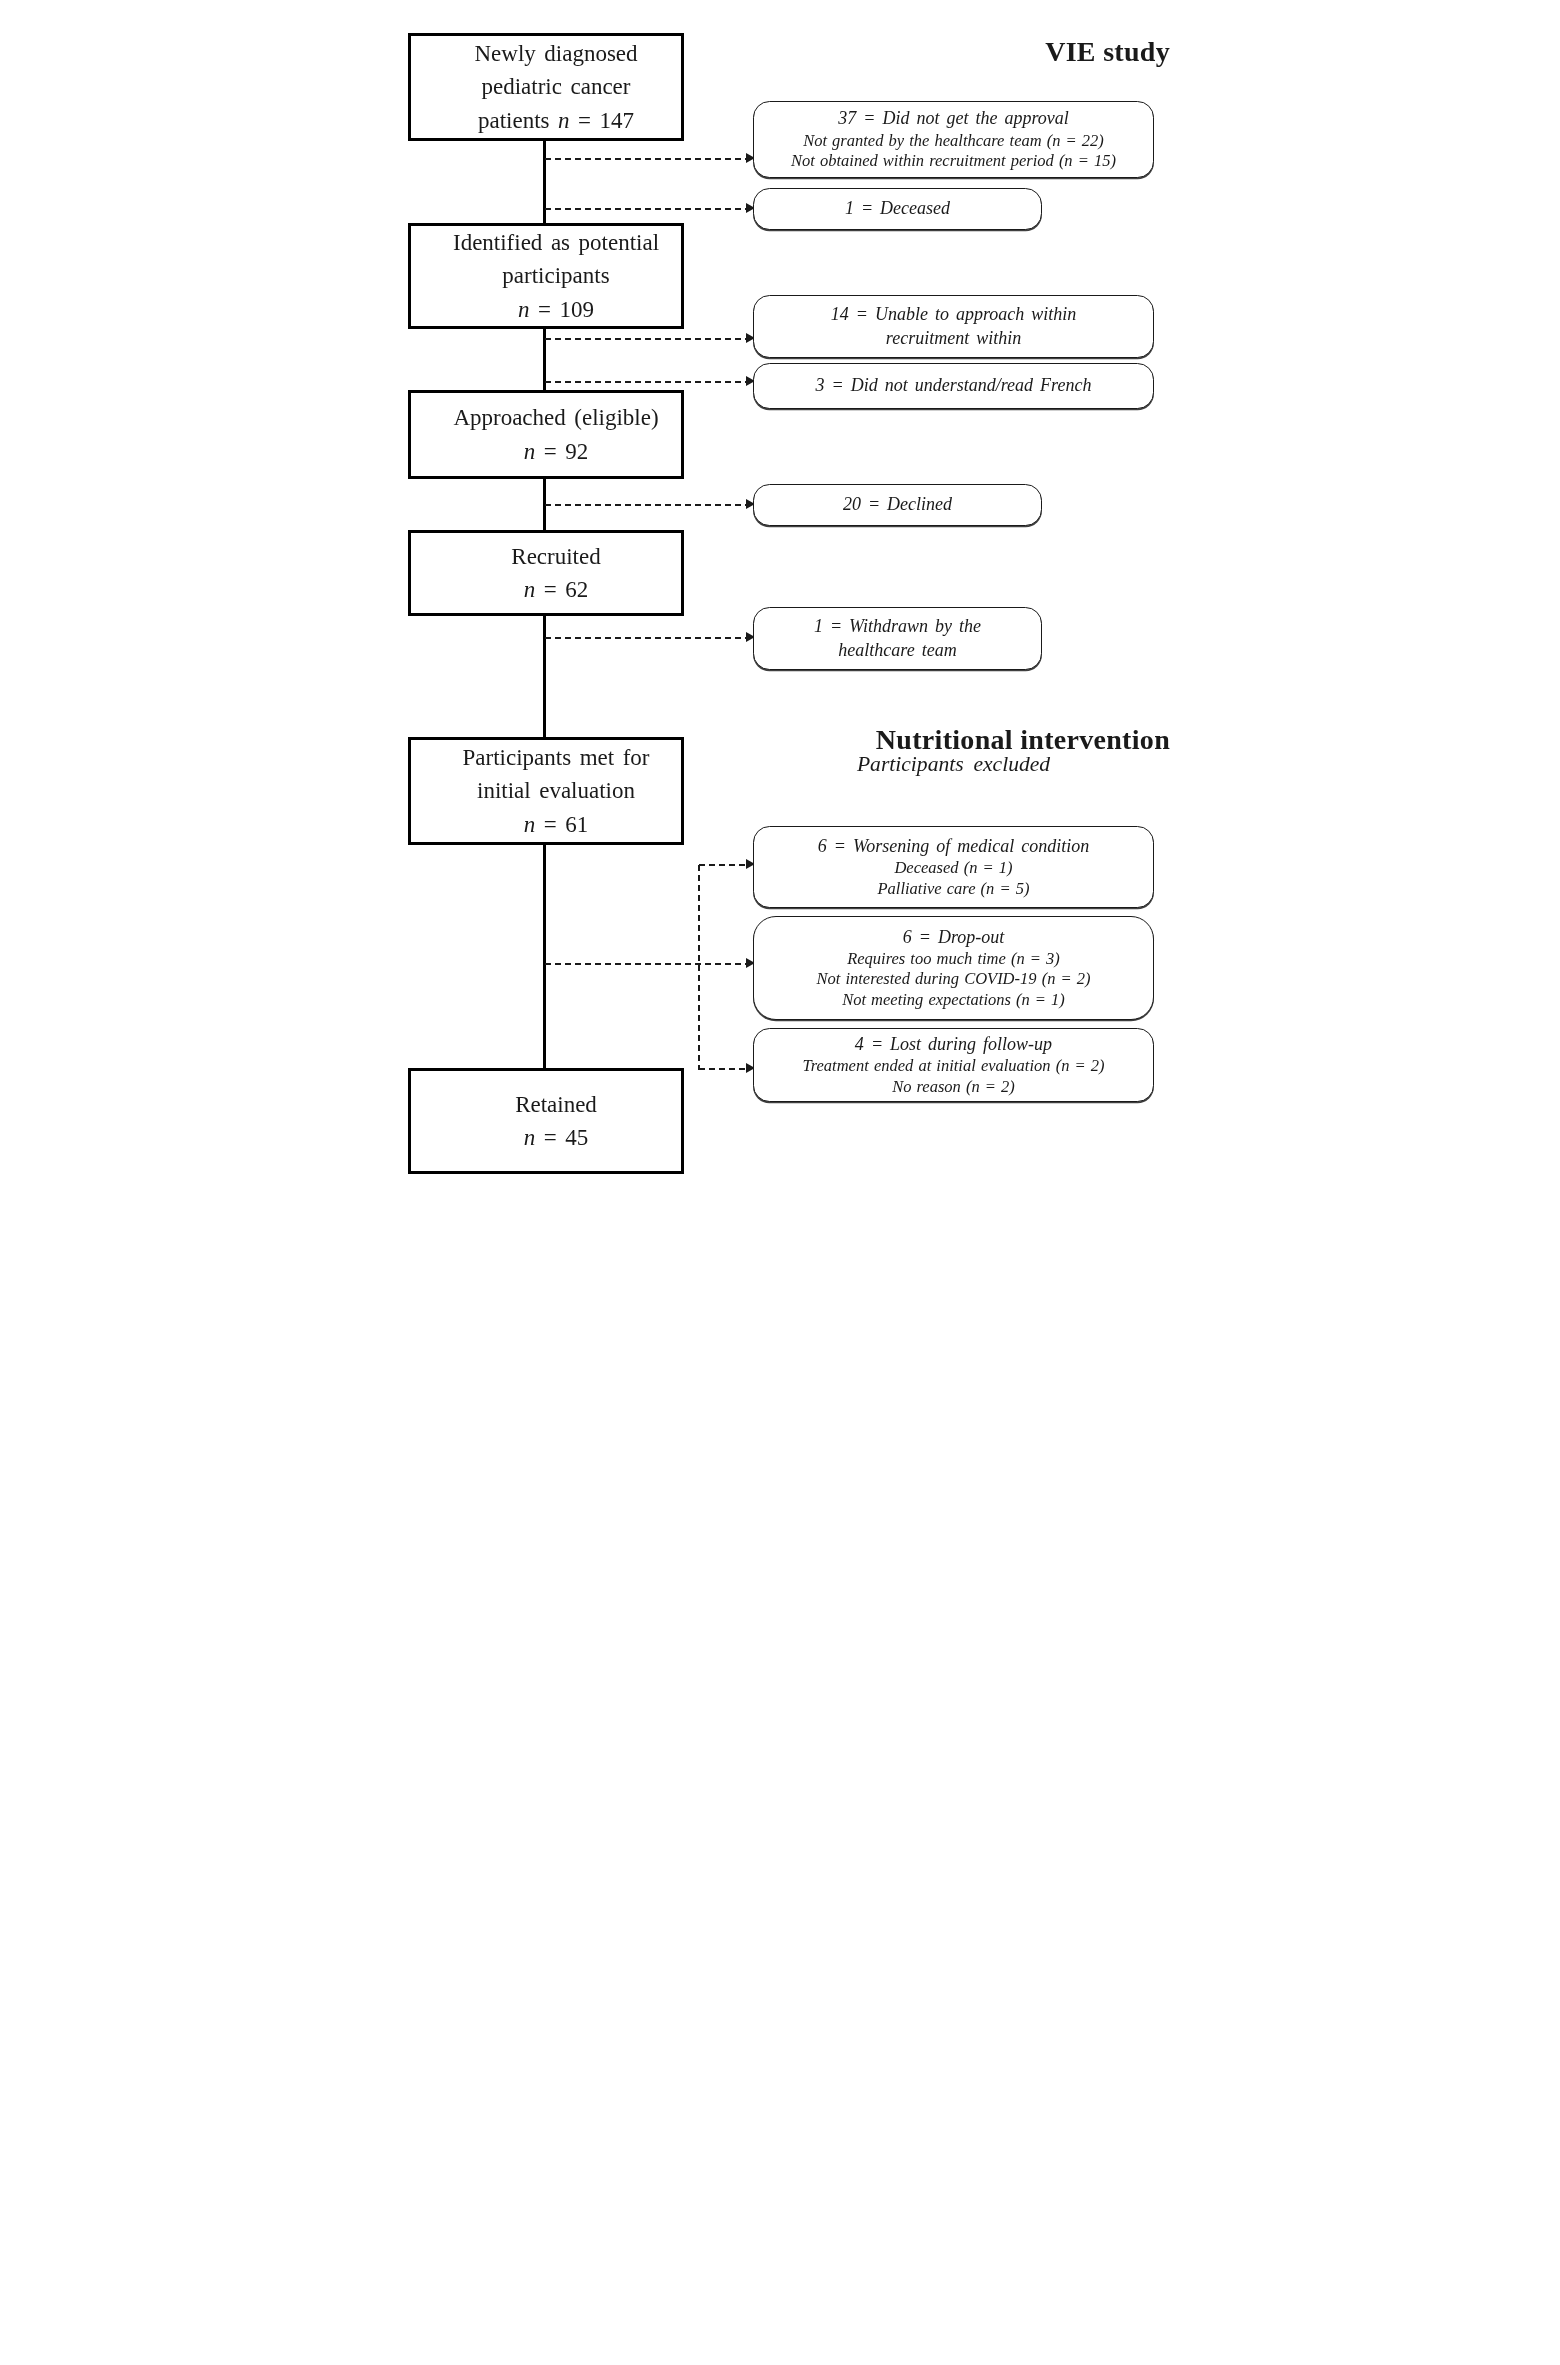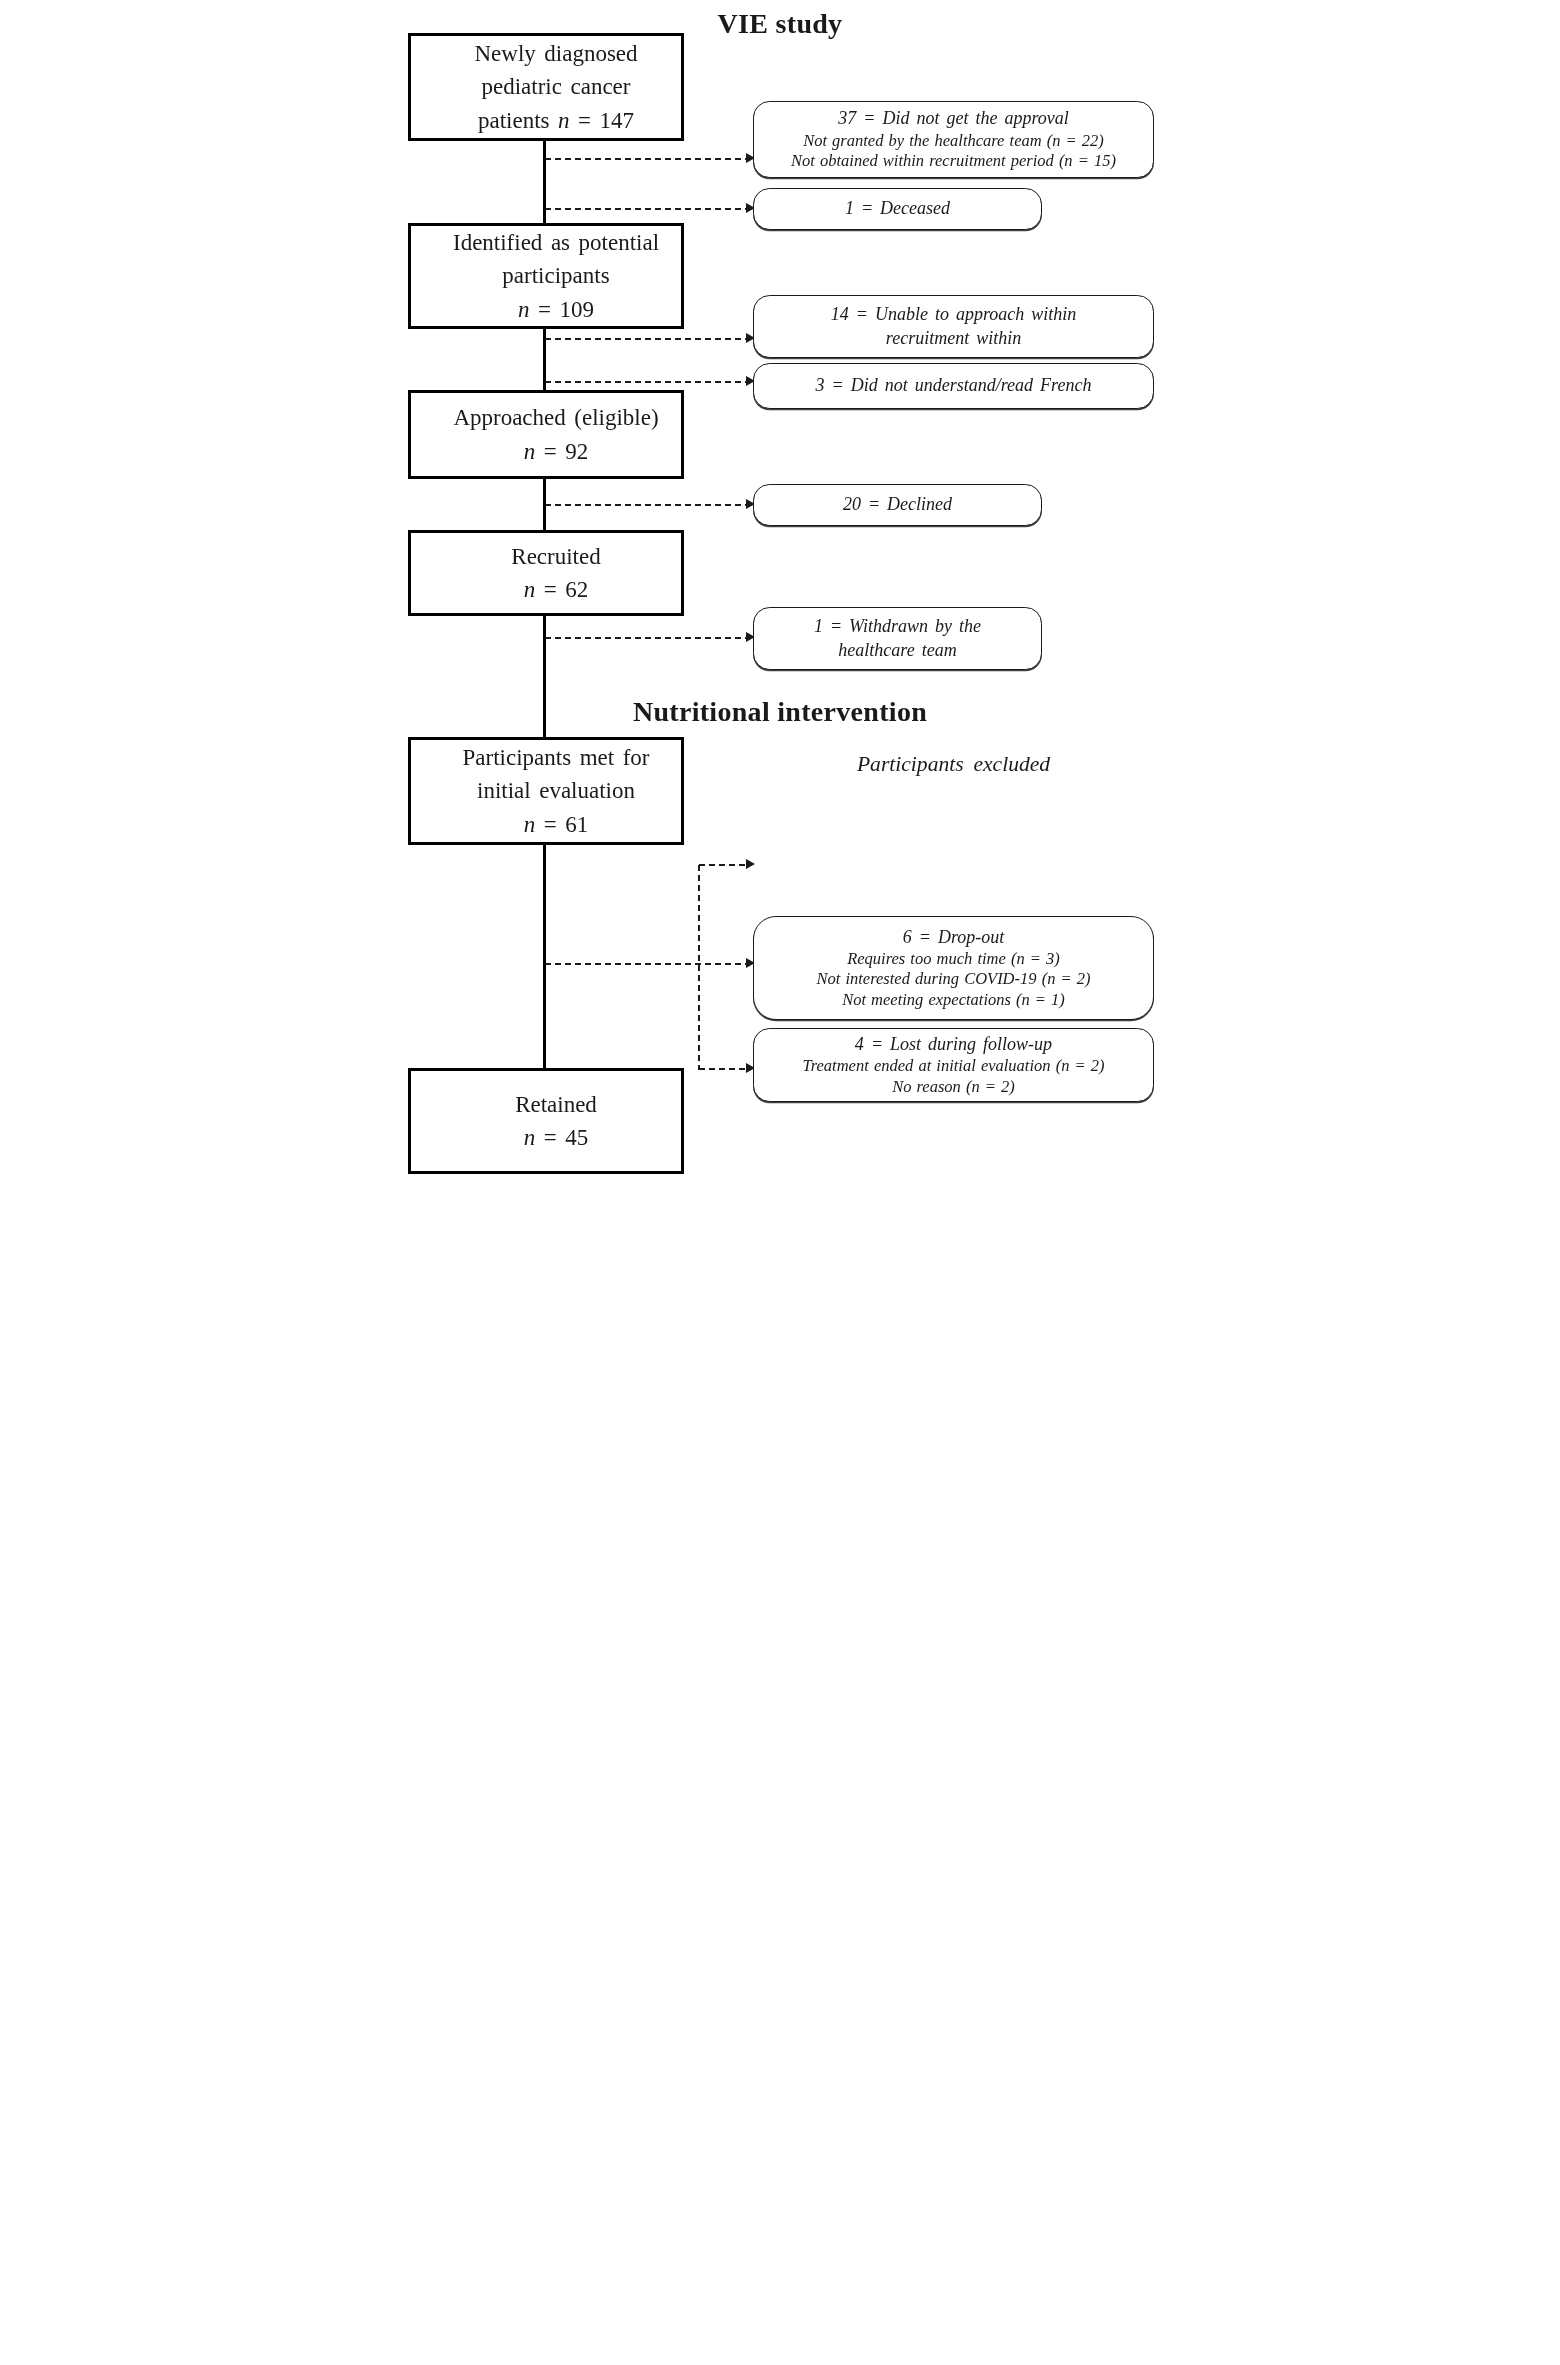--- a/index.html
+++ b/index.html
@@ -3,22 +3,22 @@
 <meta charset="utf-8">
 <style>
   html,body { margin:0; padding:0; background:#ffffff; }
   .page {
     position:relative; width:780px; height:1183px; margin:0 auto;
     background:#ffffff; color:#1a1a1a;
     font-family:"Liberation Serif","DejaVu Serif",serif;
     overflow:hidden;
   }
   .big-title {
-    position:absolute; left:0; width:100%; text-align:center;
-    font-weight:bold; font-size:28px; letter-spacing:0.3px; z-index:3;
+    position:absolute; left:0; width:100%; text-align:right;
+    font-weight:bold; font-size:28px; letter-spacing:0.3px; z-index:3;margin-top:28px;
   }
   
   .trunk { position:absolute; background:#000; z-index:1; }
   
   .mainbox {
     position:absolute; left:18px; width:276px; box-sizing:border-box;
     border:3.8px solid #000; background:#fff; z-index:2;
     display:flex; flex-direction:column; justify-content:center; align-items:center;
     text-align:center; font-size:23px; line-height:1.44; word-spacing:0.12em;padding-left:20px;
   }
@@ -118,20 +118,25 @@
 
   <div class="sidebox" style="left:363px; top:484px; width:289px; height:42px;">
     <div class="headline">20 = Declined</div>
   </div>
 
   <div class="sidebox" style="left:363px; top:607px; width:289px; height:63px;">
     <div class="headline">1 = Withdrawn by the</div>
     <div class="headline">healthcare team</div>
   </div>
 
+  <div class="sidebox" style="left:363px; top:826px; width:401px; height:82px;">
+    <div class="headline">6 = Worsening of medical condition</div>
+    <div class="sub">Deceased (n = 1)</div>
+    <div class="sub">Palliative care (n = 5)</div>
+  </div>
 
   <div class="sidebox" style="left:363px; top:916px; width:401px; height:104px;border-radius:23px;">
     <div class="headline">6 = Drop-out</div>
     <div class="sub">Requires too much time (n = 3)</div>
     <div class="sub">Not interested during COVID-19 (n = 2)</div>
     <div class="sub">Not meeting expectations (n = 1)</div>
   </div>
 
   <div class="sidebox" style="left:363px; top:1028px; width:401px; height:74px;">
     <div class="headline">4 = Lost during follow-up</div>

